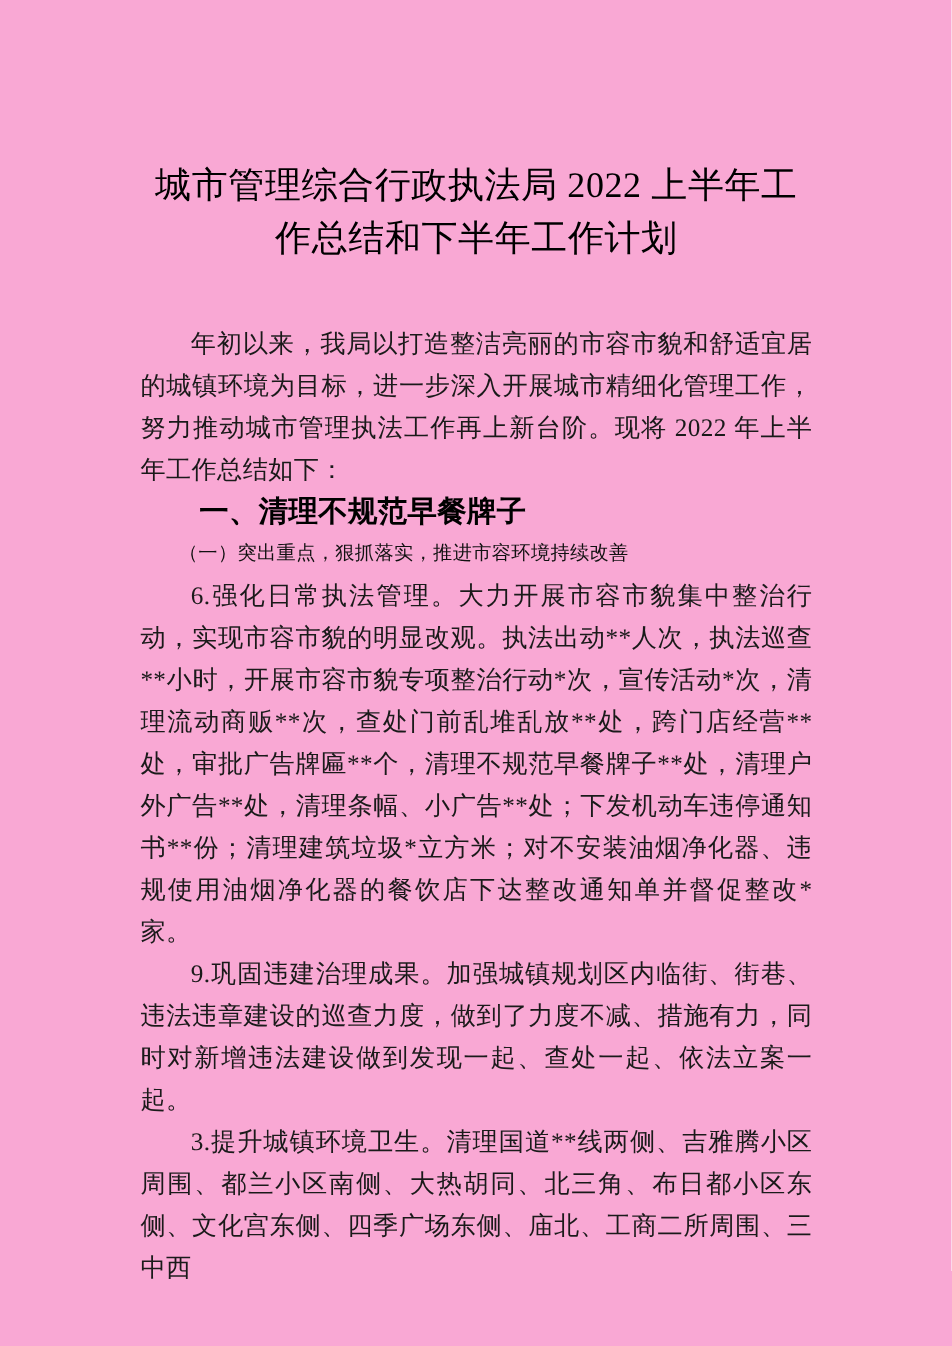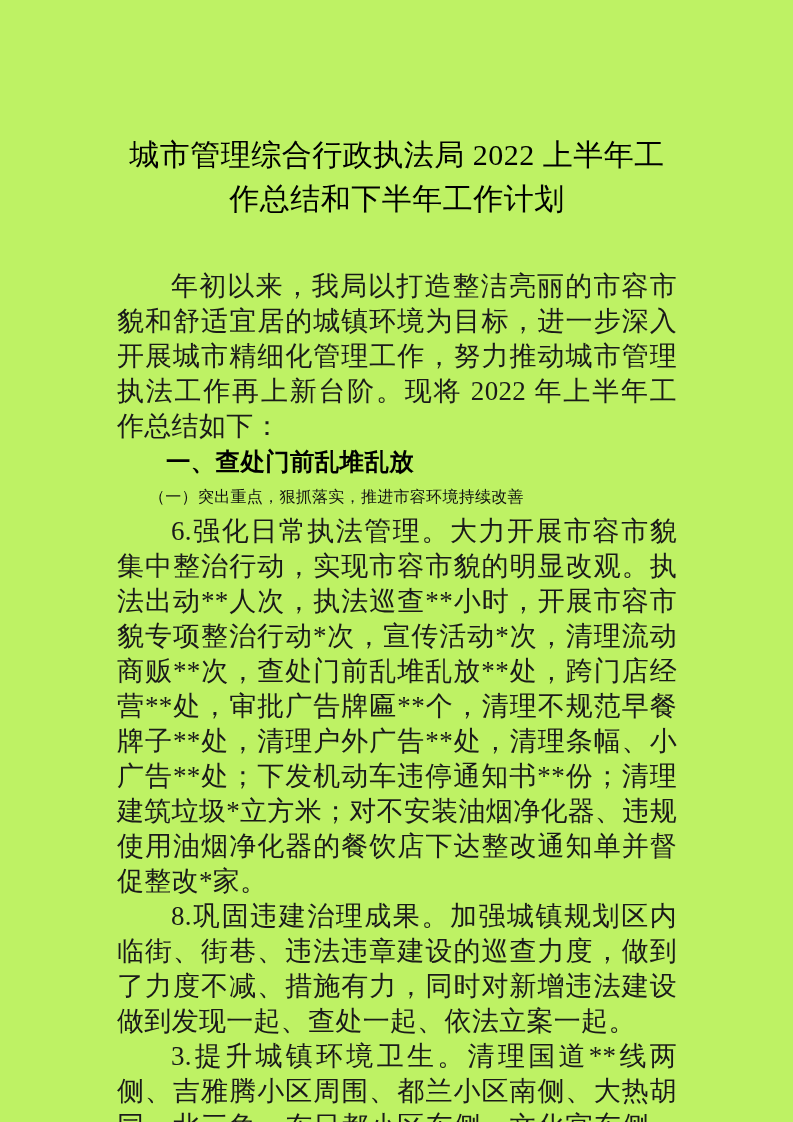--- a/index.html
+++ b/index.html
@@ -4,21 +4,21 @@
 <style>
   html, body {
     margin: 0;
     padding: 0;
     background: #ffffff;
   }
   .page {
     position: relative;
     width: 793px;
     height: 1122px;
-    background: #bef264;
+    background: #f9a8d4;
     overflow: hidden;
     box-sizing: border-box;
   }
   .content {
     position: absolute;
     left: 117px;
     top: 0;
     width: 560px;
   }
   .doc-title {
@@ -27,21 +27,21 @@
     line-height: 44px;
     color: #000000;
     text-align: center;
     margin: 0;
     padding-top: 133px;
     letter-spacing: 0.5px;
     font-weight: 400;
   }
   .para {
     font-family: "Liberation Serif", "DejaVu Serif", serif;
-    font-size: 27px;
+    font-size: 21px;
     line-height: 35px;
     color: #1a1a1a;
     margin: 0;
     text-align: justify;
     text-justify: inter-ideograph;
     text-indent: 2em;
     letter-spacing: 0.3px;
   }
   .para-first {
     margin-top: 48px;
@@ -67,20 +67,20 @@
   }
 </style>
 </head>
 <body>
 
 <div class="page">
   <div class="content">
     <h1 class="doc-title">城市管理综合行政执法局 2022 上半年工作总结和下半年工作计划</h1>
     <div id="body-blocks">
         <p class="para para-first">年初以来，我局以打造整洁亮丽的市容市貌和舒适宜居的城镇环境为目标，进一步深入开展城市精细化管理工作，努力推动城市管理执法工作再上新台阶。现将 2022 年上半年工作总结如下：</p>
-        <p class="heading-1">一、查处门前乱堆乱放</p>
+        <p class="heading-1">一、清理不规范早餐牌子</p>
         <p class="heading-2">（一）突出重点，狠抓落实，推进市容环境持续改善</p>
         <p class="para">6.强化日常执法管理。大力开展市容市貌集中整治行动，实现市容市貌的明显改观。执法出动**人次，执法巡查**小时，开展市容市貌专项整治行动*次，宣传活动*次，清理流动商贩**次，查处门前乱堆乱放**处，跨门店经营**处，审批广告牌匾**个，清理不规范早餐牌子**处，清理户外广告**处，清理条幅、小广告**处；下发机动车违停通知书**份；清理建筑垃圾*立方米；对不安装油烟净化器、违规使用油烟净化器的餐饮店下达整改通知单并督促整改*家。</p>
-        <p class="para">8.巩固违建治理成果。加强城镇规划区内临街、街巷、违法违章建设的巡查力度，做到了力度不减、措施有力，同时对新增违法建设做到发现一起、查处一起、依法立案一起。</p>
+        <p class="para">9.巩固违建治理成果。加强城镇规划区内临街、街巷、违法违章建设的巡查力度，做到了力度不减、措施有力，同时对新增违法建设做到发现一起、查处一起、依法立案一起。</p>
         <p class="para">3.提升城镇环境卫生。清理国道**线两侧、吉雅腾小区周围、都兰小区南侧、大热胡同、北三角、布日都小区东侧、文化宫东侧、四季广场东侧、庙北、工商二所周围、三中西</p>
       </div>
   </div>
 </div>
 
 </body></html>

